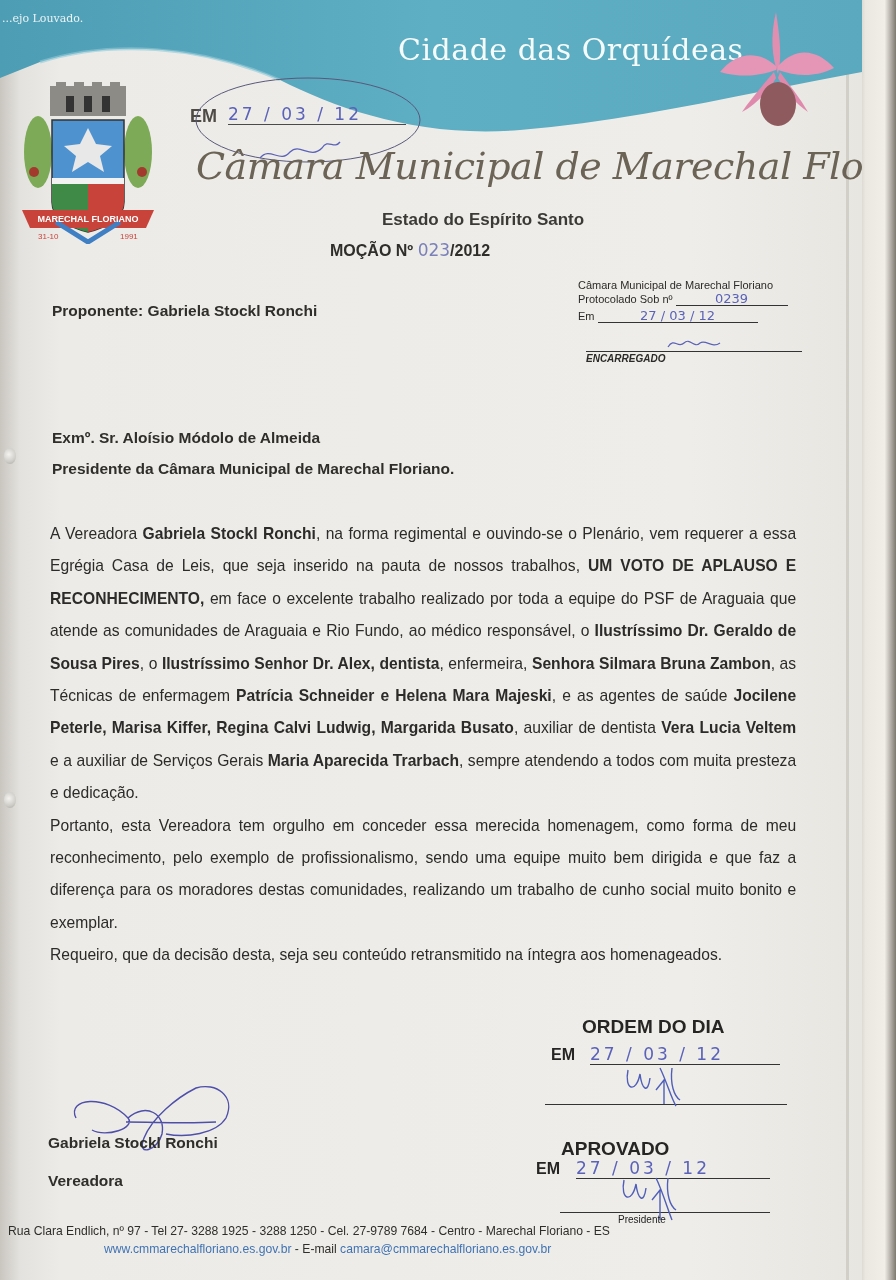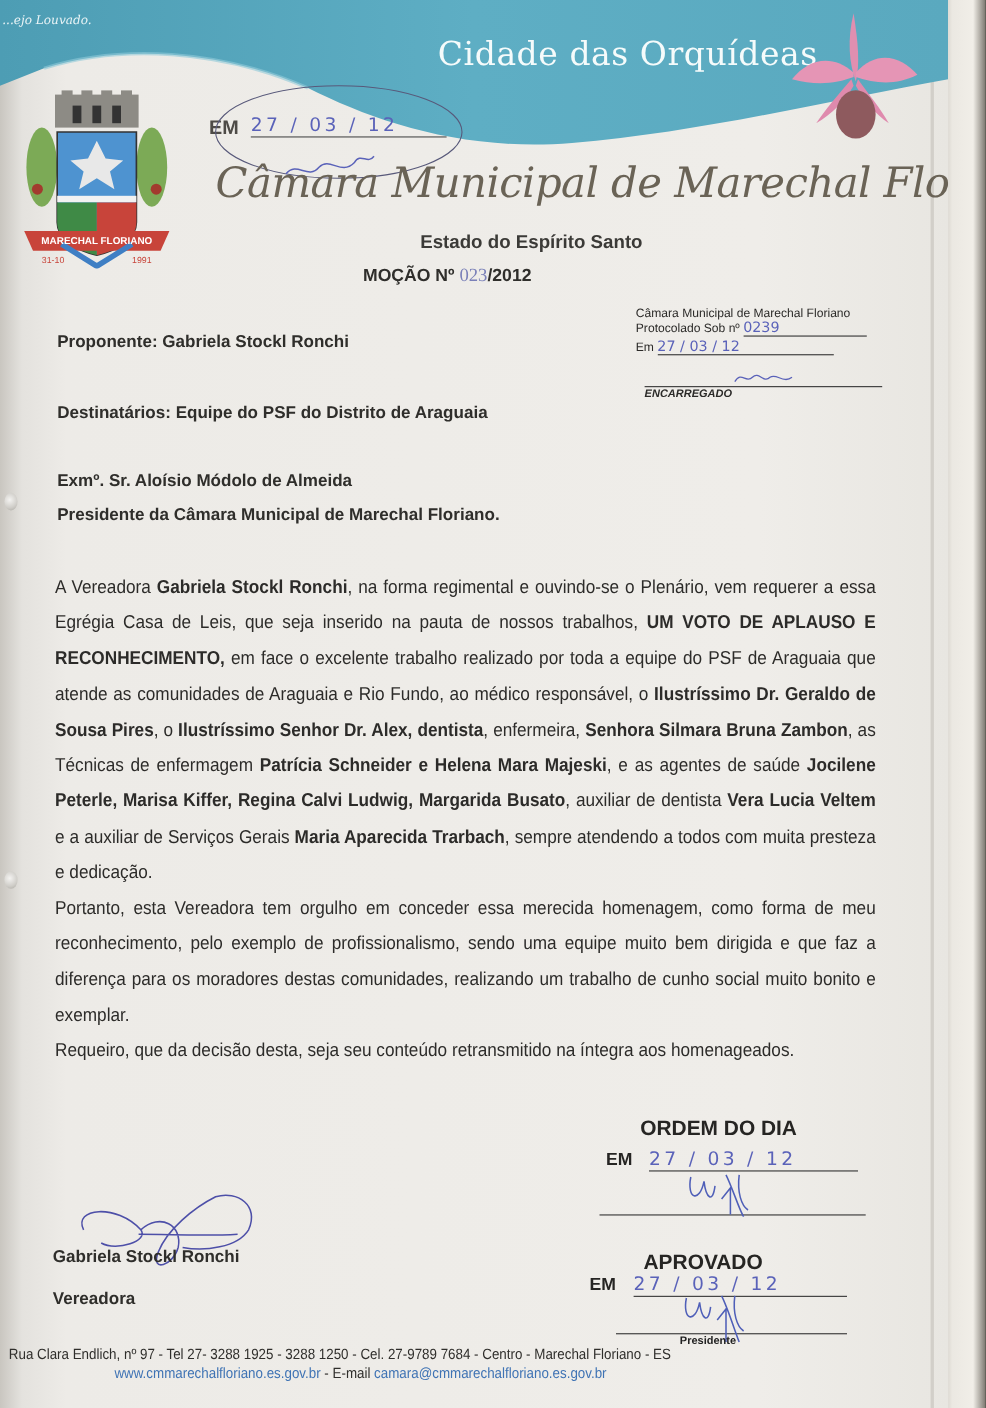--- a/index.html
+++ b/index.html
@@ -1,49 +1,49 @@
 <!DOCTYPE html>
 <html><head>
 <meta charset="utf-8">
 <style>
   html, body { margin:0; padding:0; }
   body { width:896px; height:1280px; overflow:hidden; background:#5a5650; position:relative; font-family:"Liberation Sans", sans-serif; }
   .edge-right { position:absolute; left:858px; top:0; width:38px; height:1280px; background:linear-gradient(90deg,#cfcbc3 0%,#ebe8e2 20%,#f1eee8 70%,#7d7870 100%); }
   .page { position:absolute; left:0; top:0; width:862px; height:1280px; background:linear-gradient(90deg,#c9c6c0 0px,#e4e2de 20px,#edebe7 60px,#efede9 80%,#e8e6e1 100%); overflow:hidden; }
   .page-fold { position:absolute; left:846px; top:0; width:3px; height:1280px; background:#d2cfc9; }
   .banner { position:absolute; left:0; top:0; width:862px; height:150px; }
-  .motto-top { position:absolute; left:2px; top:12px; font-family:"DejaVu Serif", serif; font-style:italic; font-size:11px; color:#eaf4f6; }
+  .motto-top { position:absolute; left:2px; top:12px; font-family:"DejaVu Serif", serif; font-size:11px; color:#eaf4f6; }
   .motto-city { position:absolute; left:398px; top:32px; font-family:"DejaVu Serif", serif; font-size:30px; color:#f5fbfb; letter-spacing:0.5px; }
   .crest { position:absolute; left:16px; top:82px; width:144px; height:162px; }
   .stamp-exp { position:absolute; left:178px; top:60px; font-weight:bold; font-size:21px; color:#76736d; letter-spacing:-0.5px; }
   .stamp-exp-em { position:absolute; left:190px; top:106px; font-weight:bold; font-size:18px; color:#4e4b47; }
   .hand { font-family:"DejaVu Sans", sans-serif; color:#5a62b9; }
   .stamp-exp-date { position:absolute; left:228px; top:104px; width:178px; border-bottom:1.5px solid #4a4a4a; font-size:17px; letter-spacing:3px; }
   .title-main { position:absolute; left:196px; top:144px; font-family:"DejaVu Serif", serif; font-style:italic; font-size:38px; color:#6a6356; letter-spacing:-0.5px; white-space:nowrap; }
   .subtitle { position:absolute; left:382px; top:210px; font-weight:bold; font-size:17px; color:#3b3a37; }
   .mocao { position:absolute; left:330px; top:240px; font-weight:bold; font-size:16px; color:#2f2e2b; }
-  .mocao .hand { font-weight:normal; font-size:17px; color:#7a80b8;font-family:Liberation Serif, serif; }
+  .mocao .hand { font-weight:normal; font-size:17px; color:#7a80b8; }
   .proto { position:absolute; left:578px; top:279px; width:246px; font-size:11px; color:#2b2a28; line-height:13px; }
-  .proto .line { display:inline-block; border-bottom:1px solid #333; }
+  .proto .line { display:inline-block; border-bottom:1px solid #333; text-align:center; }
   .proto .hand { font-size:13px; }
   .proto-sign { margin-top:12px; margin-left:8px; width:216px; border-bottom:1.5px solid #333; text-align:center; height:16px; }
   .proto-enc { font-size:10px; font-weight:bold; margin-left:8px; width:216px;font-style:italic; }
   .field { position:absolute; left:52px; font-weight:bold; font-size:15.5px; color:#2f2e2b; }
   .body-text { position:absolute; left:50px; top:518px; width:746px; font-family:"Liberation Sans", sans-serif; font-size:17px; line-height:32.4px; color:#2c2b29; text-align:justify; transform:scaleX(0.92); transform-origin:left top; }
   .body-text .p { display:block; width:811px; }
   .body-text b { font-weight:bold; }
   .ordem { position:absolute; left:582px; top:1016px; font-weight:bold; font-size:19px; color:#262523; }
   .ordem-em { position:absolute; left:551px; top:1046px; font-weight:bold; font-size:16px; color:#262523; }
   .ordem-date { position:absolute; left:590px; top:1044px; width:190px; border-bottom:1.5px solid #333; font-size:17px; letter-spacing:3px; }
   .ordem-sign { position:absolute; left:545px; top:1104px; width:242px; border-bottom:1.5px solid #333; }
-  .aprov { position:absolute; left:585px; top:1138px; font-weight:bold; font-size:19px; color:#262523; }
+  .aprov { position:absolute; left:561px; top:1138px; font-weight:bold; font-size:19px; color:#262523; }
   .aprov-em { position:absolute; left:536px; top:1160px; font-weight:bold; font-size:16px; color:#262523; }
   .aprov-date { position:absolute; left:576px; top:1158px; width:194px; border-bottom:1.5px solid #333; font-size:17px; letter-spacing:3px; }
   .aprov-sign { position:absolute; left:560px; top:1212px; width:210px; border-bottom:1.5px solid #333; }
-  .presid { position:absolute; left:618px; top:1214px; font-size:10px; font-weight:bold; color:#222; }
+  .presid { position:absolute; left:618px; top:1214px; font-size:10px; font-weight:normal; color:#222; }
   .sala { position:absolute; left:48px; top:1068px; font-weight:bold; font-size:15.5px; color:#2f2e2b; }
   .signer { position:absolute; left:48px; top:1134px; font-weight:bold; font-size:15.5px; color:#2f2e2b; }
   .signer-role { position:absolute; left:48px; top:1172px; font-weight:bold; font-size:15.5px; color:#2f2e2b; }
   .sig-svg { position:absolute; pointer-events:none; }
   .footer1 { position:absolute; left:8px; top:1223px; font-size:13.5px; color:#2f2e2b; white-space:nowrap; transform:scaleX(0.9); transform-origin:left top; }
   .footer2 { position:absolute; left:104px; top:1241px; font-size:13.5px; color:#2f2e2b; white-space:nowrap; transform:scaleX(0.9); transform-origin:left top; }
   .footer2 .link { color:#3f73b4; }
   .hole { position:absolute; width:12px; height:16px; border-radius:50%; background:radial-gradient(circle at 40% 40%, #f4f3f1 0%, #cfcdc8 60%, #a9a6a0 100%); }
 </style>
 </head>
@@ -128,21 +128,20 @@
     </div>
     <div class="proto-sign">
       <svg width="60" height="16" viewBox="0 0 60 16">
           <path d="M4,12 C10,2 14,14 20,8 C26,2 30,14 36,8 C42,4 48,14 56,8" stroke="#5a62b9" stroke-width="1.2" fill="none"></path>
         </svg>
     </div>
     <div class="proto-enc">ENCARREGADO</div>
   </div>
 
   <div class="field" style="top:302px">Proponente: Gabriela Stockl Ronchi</div>
-  <div class="field" style="top:367px">Destinatários: Equipe do PSF do Distrito de Araguaia</div>
   <div class="field" style="top:460px">Presidente da Câmara Municipal de Marechal Floriano.</div>
   <div class="field" style="top:429px">Exmº. Sr. Aloísio Módolo de Almeida</div>
 
   <div class="body-text">
     <span class="p" id="p1"><span>A Vereadora </span><b>Gabriela Stockl Ronchi</b><span>, na forma regimental e ouvindo-se o Plenário, vem requerer a essa Egrégia Casa de Leis, que seja inserido na pauta de nossos trabalhos, </span><b>UM VOTO DE APLAUSO E RECONHECIMENTO,</b><span> em face o excelente trabalho realizado por toda a equipe do PSF de Araguaia que atende as comunidades de Araguaia e Rio Fundo, ao médico responsável, o </span><b>Ilustríssimo Dr. Geraldo de Sousa Pires</b><span>, o </span><b>Ilustríssimo Senhor Dr. Alex, dentista</b><span>, enfermeira, </span><b>Senhora Silmara Bruna Zambon</b><span>, as Técnicas de enfermagem </span><b>Patrícia Schneider e Helena Mara Majeski</b><span>, e as agentes de saúde </span><b>Jocilene Peterle, Marisa Kiffer, Regina Calvi Ludwig, Margarida Busato</b><span>, auxiliar de dentista </span><b>Vera Lucia Veltem</b><span> e a auxiliar de Serviços Gerais </span><b>Maria Aparecida Trarbach</b><span>, sempre atendendo a todos com muita presteza e dedicação.</span></span>
     <span class="p">Portanto, esta Vereadora tem orgulho em conceder essa merecida homenagem, como forma de meu reconhecimento, pelo exemplo de profissionalismo, sendo uma equipe muito bem dirigida e que faz a diferença para os moradores destas comunidades, realizando um trabalho de cunho social muito bonito e exemplar.</span>
     <span class="p">Requeiro, que da decisão desta, seja seu conteúdo retransmitido na íntegra aos homenageados.</span>
   </div>
 
   <div class="ordem">ORDEM DO DIA</div>

